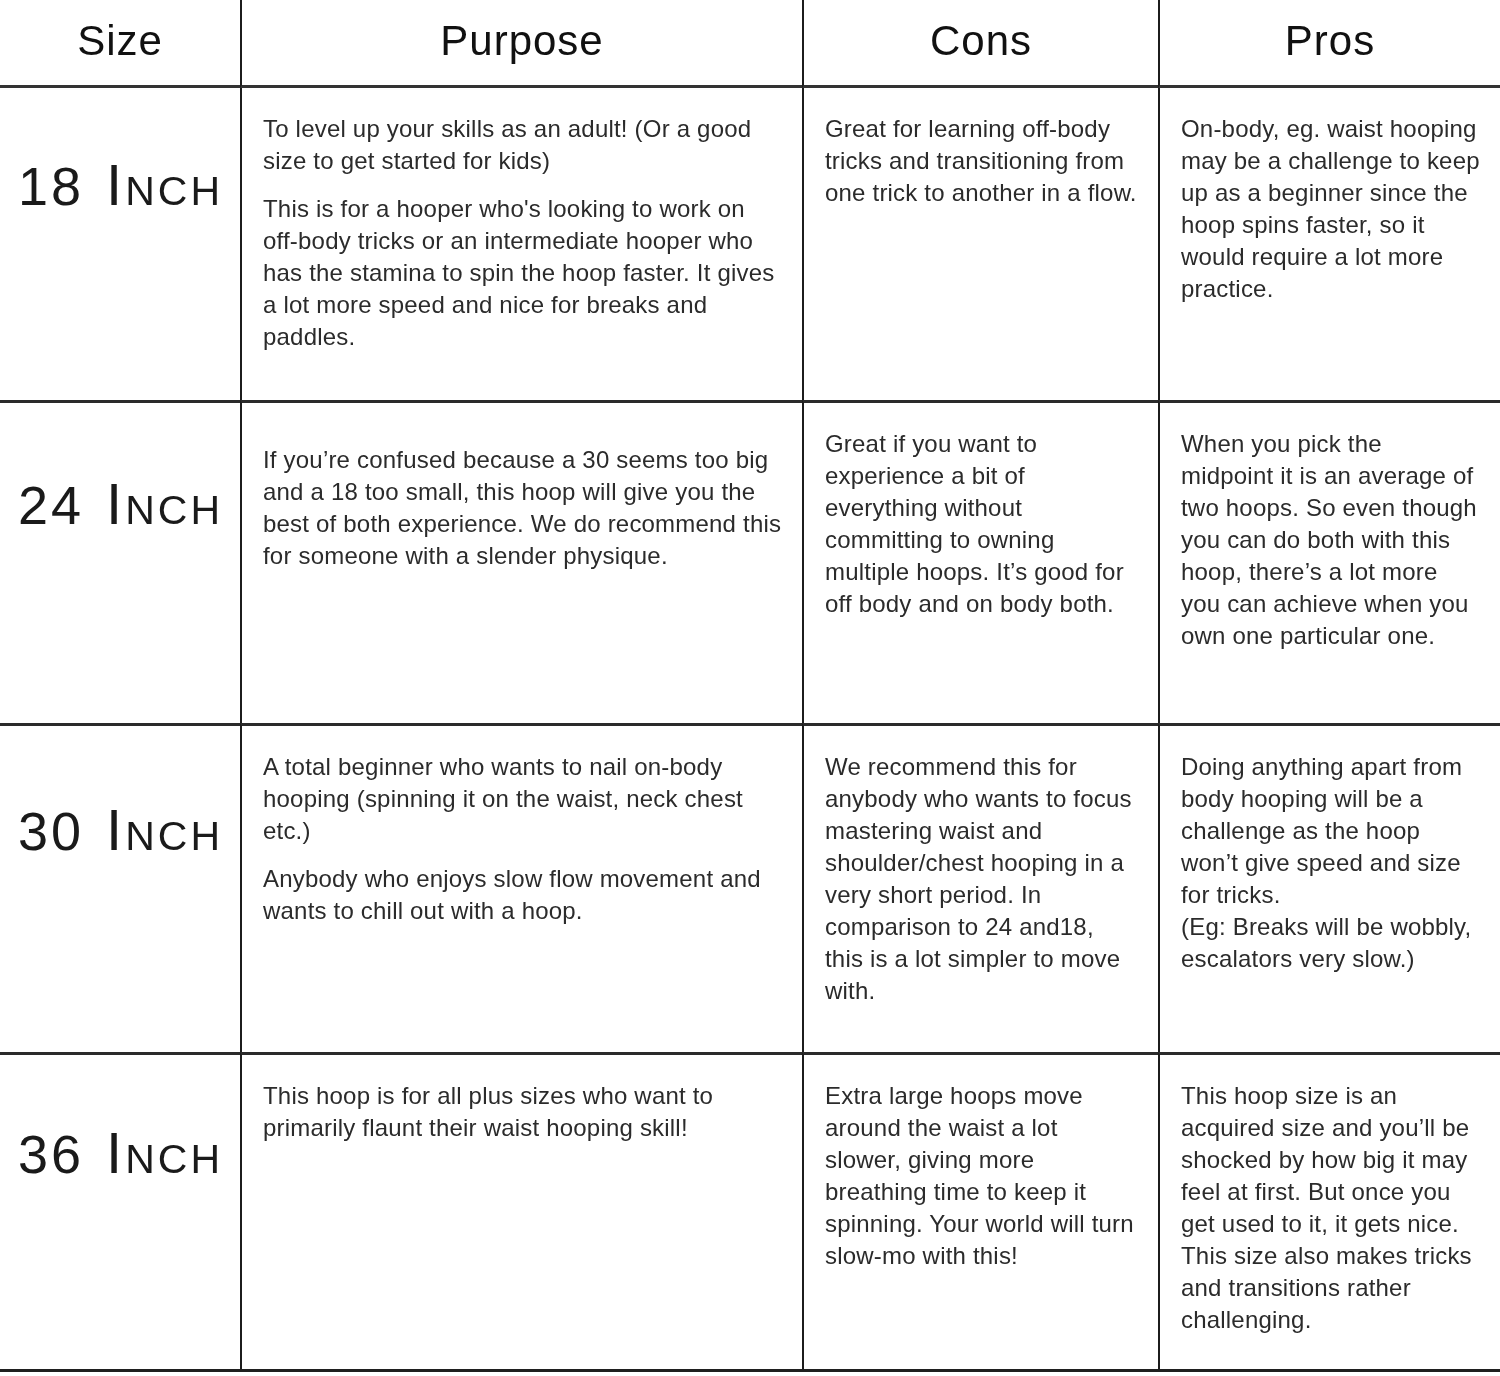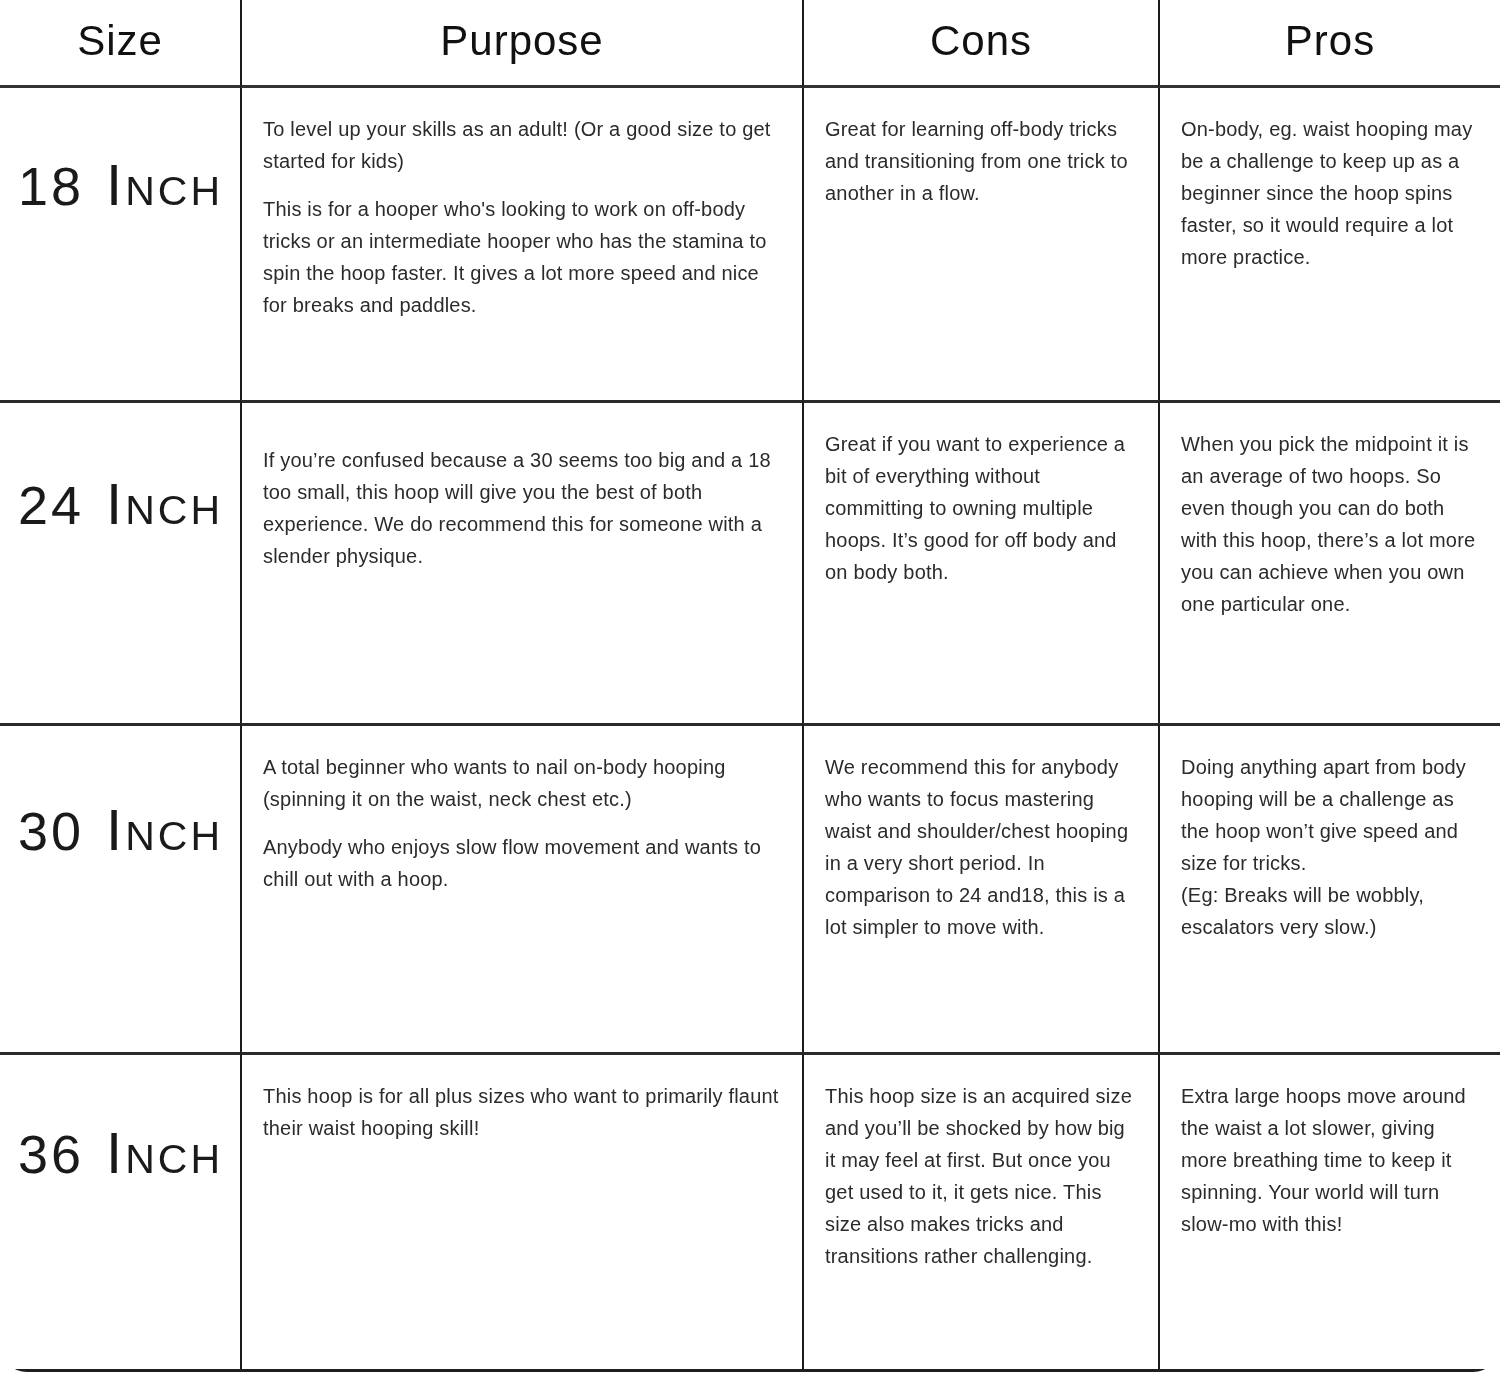--- a/index.html
+++ b/index.html
@@ -15,21 +15,20 @@
     color: #2b2b2b;
   }
   .table {
     display: grid;
     grid-template-columns: 240px 562px 356px 342px;
     grid-template-rows: 88px 312px 323px 329px 317px;
     width: 1500px;
     box-sizing: border-box;
     border-bottom: 3px solid #1f1f1f;
     background: #eab308;
-    border-radius: 27px;
   }
   .cell {
     box-sizing: border-box;
     overflow: hidden;
     background: #ffffff;
   }
   
   .vline { border-left: 2px solid #1c1c1c; }
   
   .header-cell { border-bottom: 3px solid #333333; }
@@ -63,21 +62,21 @@
   }
   .size-unit {
     font-size: 58px;
     font-variant: small-caps;
     letter-spacing: 3px;
     margin-left: 22px;
   }
 
   .body-cell {
     padding: 25px 20px 0 21px;
-    font-size: 20px;
+    font-size: 24px;
     line-height: 32px;
     letter-spacing: 0.2px;
   }
   .body-cell p {
     margin: 0;
     padding: 0;
   }
   .body-cell p.gap {
     margin-top: 16px;
   }
@@ -150,19 +149,19 @@
 
   <div class="cell size-cell rt">
     <div class="size-label">
       <span class="size-num">36</span><span class="size-unit">Inch</span>
     </div>
   </div>
   <div class="cell body-cell vline rt">
     <p>This hoop is for all plus sizes who want to primarily flaunt their waist hooping skill!</p>
   </div>
   <div class="cell body-cell vline rt">
-    <p>This hoop size is an acquired size and you’ll be shocked by how big it may feel at first. But once you get used to it, it gets nice. This size also makes tricks and transitions rather challenging.</p>
+    <p>Extra large hoops move around the waist a lot slower, giving more breathing time to keep it spinning. Your world will turn slow-mo with this!</p>
   </div>
   <div class="cell body-cell vline rt">
-    <p>Extra large hoops move around the waist a lot slower, giving more breathing time to keep it spinning. Your world will turn slow-mo with this!</p>
+    <p>This hoop size is an acquired size and you’ll be shocked by how big it may feel at first. But once you get used to it, it gets nice. This size also makes tricks and transitions rather challenging.</p>
   </div>
 
 </div>
 
 </body></html>

